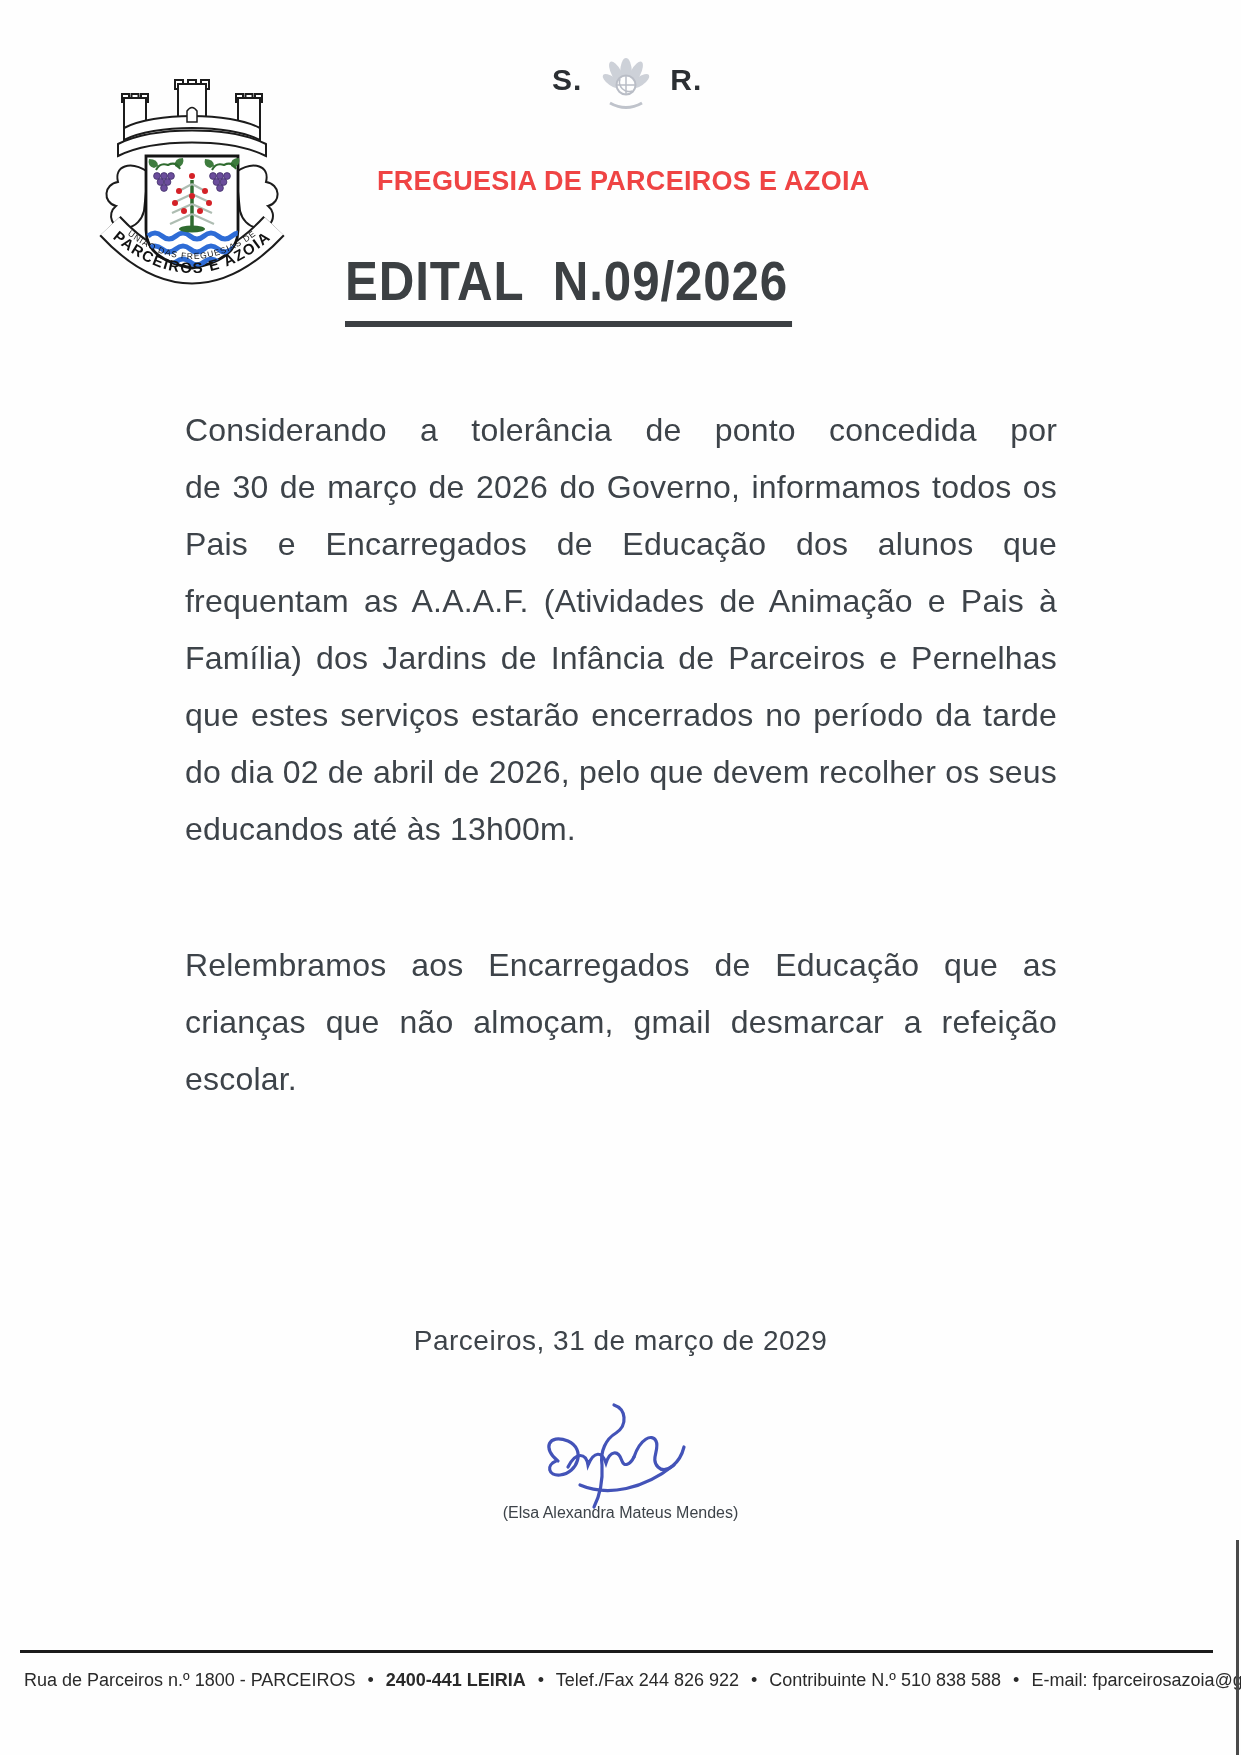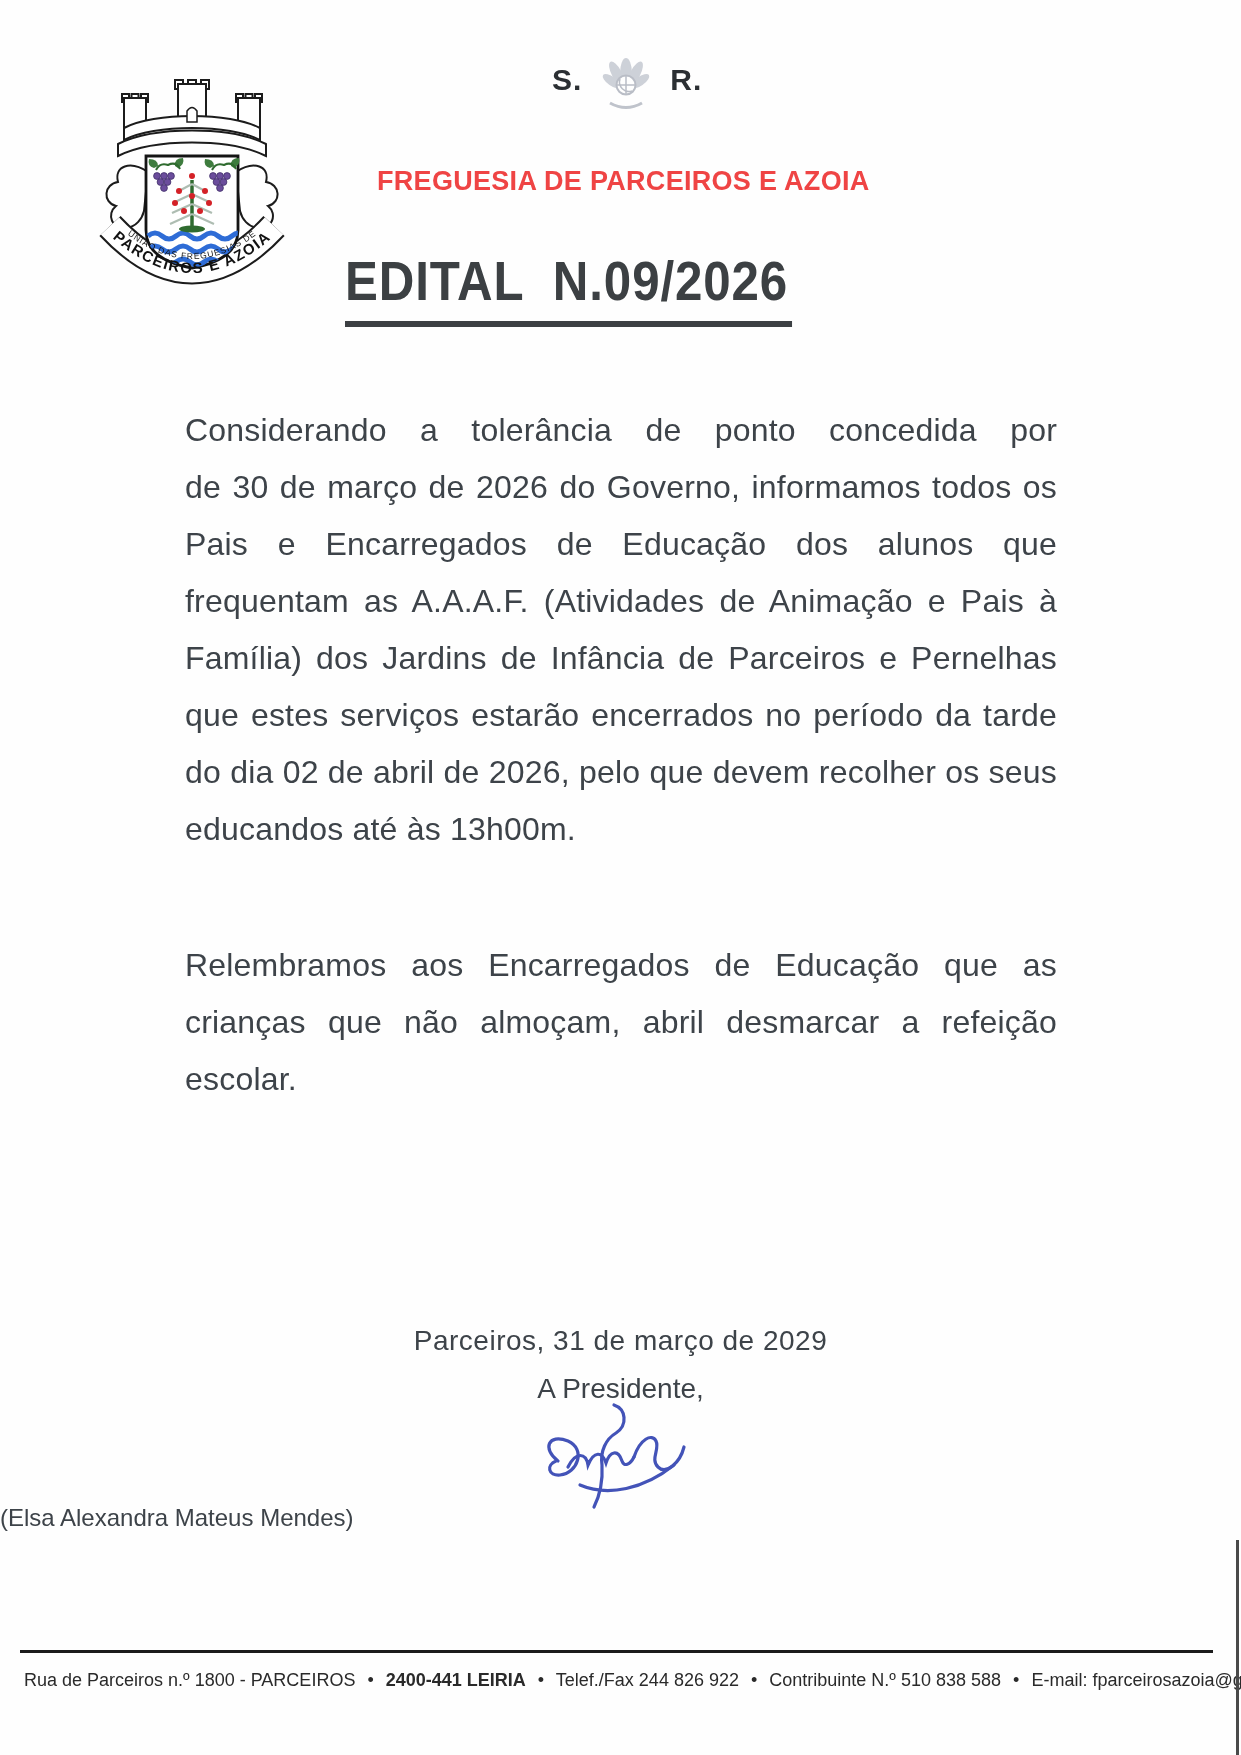--- a/index.html
+++ b/index.html
@@ -48,21 +48,21 @@
     position:absolute;left:0;right:0;top:1325px;
     text-align:center;font-size:28px;color:#3d4349;letter-spacing:.5px;
   }
   .signer-role{
     position:absolute;left:0;right:0;top:1373px;
     text-align:center;font-size:28px;color:#3d4349;
   }
   .signature{position:absolute;left:528px;top:1399px;width:160px;height:112px;}
   .signer-name{
     position:absolute;left:0;right:0;top:1504px;
-    font-size:24px;color:#3d4349;
+    text-align:center;font-size:16px;color:#3d4349;
   }
   
   .footer-rule{
     position:absolute;left:20px;top:1650px;width:1193px;height:3px;
     background:#1c1c1c;
   }
   .footer-text{
     position:absolute;left:24px;top:1670px;width:1212px;
     font-size:18px;color:#2a2a2a;white-space:nowrap;
   }
@@ -219,27 +219,26 @@
       <div class="bline">de 30 de março de 2026 do Governo, informamos todos os</div>
       <div class="bline">Pais e Encarregados de Educação dos alunos que</div>
       <div class="bline">frequentam as A.A.A.F. (Atividades de Animação e Pais à</div>
       <div class="bline">Família) dos Jardins de Infância de Parceiros e Pernelhas</div>
       <div class="bline">que estes serviços estarão encerrados no período da tarde</div>
       <div class="bline">do dia 02 de abril de 2026, pelo que devem recolher os seus</div>
       <div class="bline last">educandos até às 13h00m.</div>
     </div>
     <div class="para2">
       <div class="bline">Relembramos aos Encarregados de Educação que as</div>
-      <div class="bline">crianças que não almoçam, abril desmarcar a refeição</div>
+      <div class="bline">crianças que não almoçam, gmail desmarcar a refeição</div>
       <div class="bline last">escolar.</div>
     </div>
   </div>
 
   <div class="dateline">Parceiros, 31 de março de 2029</div>
-  <div class="signer-role">A Presidente,</div>
 
   <svg class="signature" viewBox="0 0 160 112">
     <g fill="none" stroke="#4353b8" stroke-width="3.2" stroke-linecap="round">
       <path d="M86,6 C98,10 100,26 88,34 C78,40 72,52 74,66 C75,84 72,96 66,108"></path>
       <path d="M30,62 C14,50 20,34 40,42 C58,50 50,74 32,76 C20,77 18,66 28,62"></path>
       <path d="M40,68 C48,52 58,54 60,66 C66,52 74,52 78,64 C82,52 90,50 94,62 C96,68 102,66 106,58"></path>
       <path d="M106,58 C112,40 124,34 128,42 C132,50 122,60 130,68 C138,76 152,64 156,48"></path>
       <path d="M52,86 C80,98 116,90 146,66"></path>
     </g>
   </svg>

